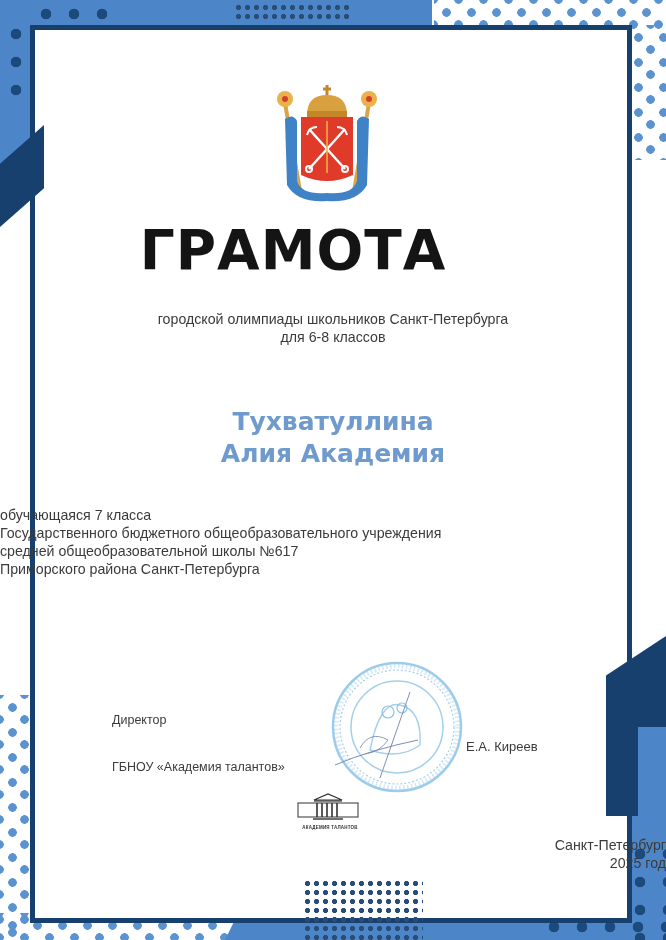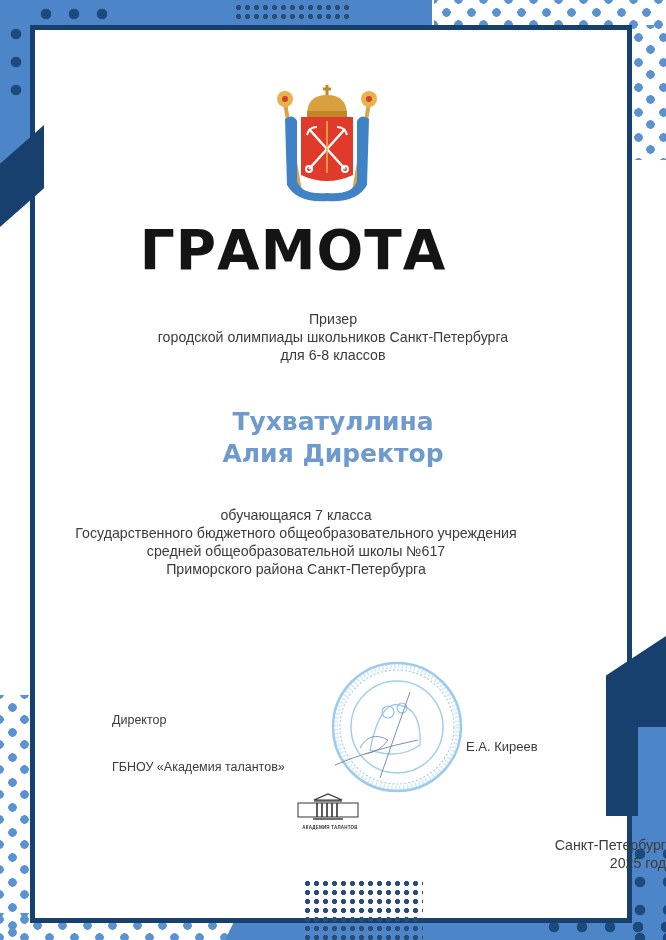--- a/index.html
+++ b/index.html
@@ -44,21 +44,21 @@
   .award {
     left: 0; top: 310px; width: 666px; text-align: center;
     font-size: 14.2px; line-height: 18px; color: #3b3b3b;
   }
   .name {
     left: 0; top: 406px; width: 666px; text-align: center;
     font-family: "DejaVu Sans", sans-serif; font-weight: bold;
     font-size: 25px; line-height: 32px; color: #6e9acd;
   }
   .school {
-    left: 0; top: 506px; width: 592px; text-align: center;
+    left: 0; top: 506px; width: 592px; 
     font-size: 14.2px; line-height: 18px; color: #3b3b3b;
   }
   .sig-label { font-size: 12.5px; color: #3b3b3b; margin-left: 12px; }
   .city {
     left: 0; top: 836px; width: 666px; text-align: right;
     font-size: 14.2px; line-height: 18px; color: #3b3b3b;
   }
   .logo-caption {
     font-size: 4.5px; font-weight: bold; letter-spacing: 0.2px; color: #333;
     text-align: center; width: 80px; left: 290px; top: 825px;
@@ -115,28 +115,27 @@
   <path d="M36 50 Q38 42 46 42" fill="none" stroke="#fff" stroke-width="2"></path>
   <path d="M76 50 Q74 42 66 42" fill="none" stroke="#fff" stroke-width="2"></path>
   <circle cx="38" cy="84" r="3" fill="none" stroke="#fff" stroke-width="2"></circle>
   <circle cx="74" cy="84" r="3" fill="none" stroke="#fff" stroke-width="2"></circle>
   <line x1="56" y1="36" x2="56" y2="88" stroke="#e8b84a" stroke-width="1.5"></line>
 </svg>
 
 <div class="abs title">ГРАМОТА</div>
 
 <div class="abs award">
-  <span class="line">Призер</span>
   <span class="line">городской олимпиады школьников Санкт-Петербурга</span>
   <span class="line">для 6-8 классов</span>
 </div>
 
 <div class="abs name">
   <span class="line">Тухватуллина</span>
-  <span class="line">Алия Директор</span>
+  <span class="line">Алия Академия</span>
 </div>
 
 <div class="abs school">
   <span class="line">обучающаяся 7 класса</span>
   <span class="line">Государственного бюджетного общеобразовательного учреждения</span>
   <span class="line">средней общеобразовательной школы  №617</span>
   <span class="line">Приморского района Санкт-Петербурга</span>
 </div>
 
 <svg class="abs" style="left:330px;top:660px;width:135px;height:135px;" viewBox="0 0 135 135">

